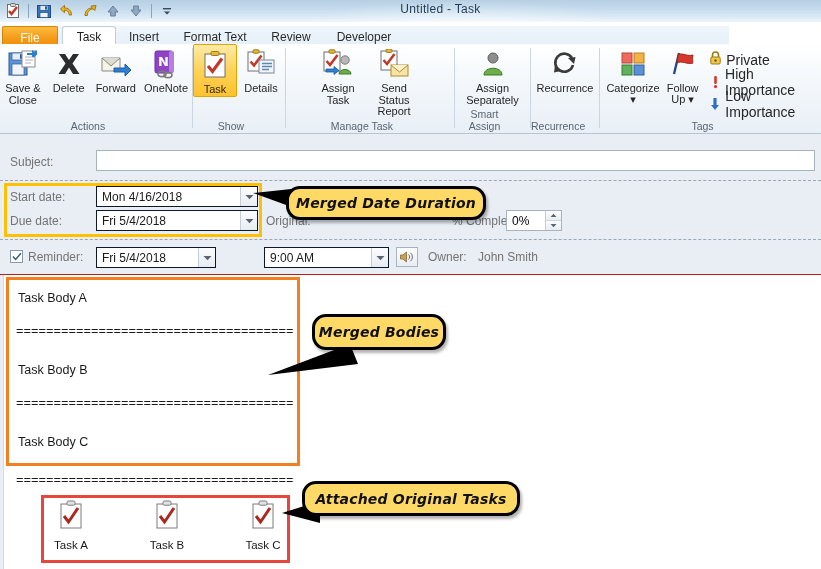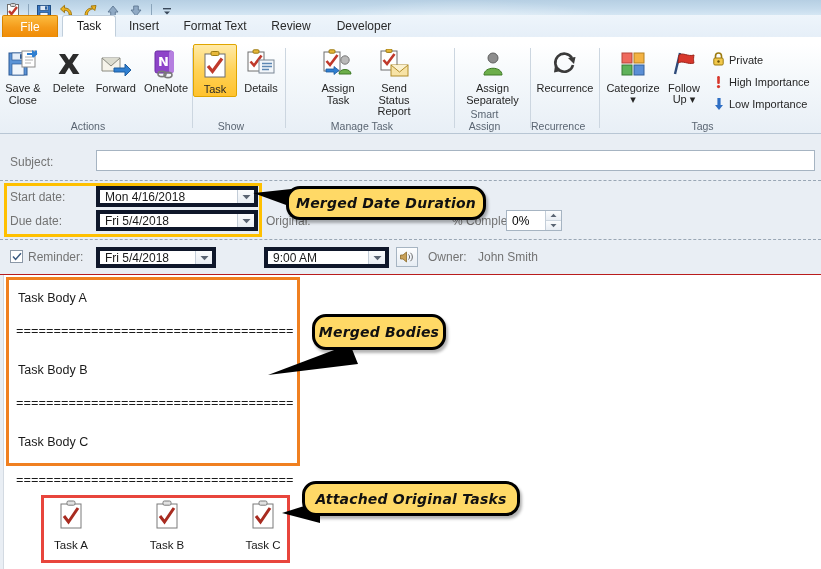--- a/index.html
+++ b/index.html
@@ -35,21 +35,21 @@
   .qat-sep { width: 1px; height: 14px; background: #8ba5bb; margin: 0 2px; }
   .win-title {
     position: absolute; left: 0; top: 2px; width: 821px;
     text-align: center; font-size: 12px; color: #1f3a52;
     letter-spacing: 0.3px;
     padding-left: 60px;
   }
 
   
   .tabstrip {
-    position: absolute; left: 0; top: 15px; width: 821px; height: 22px;
+    position: absolute; left: 0; top: 26px; width: 729px; height: 22px;
     background: linear-gradient(to bottom, #eef5fb 0%, #e6eff8 100%);
   }
   .tab {
     position: absolute; top: 0; height: 22px;
     font-size: 12px; color: #2a2a2a;
     display: flex; align-items: center; justify-content: center;
     padding: 0 10px;
   }
   .tab.file {
     background: linear-gradient(to bottom, #fcbc3f 0%, #f49a19 55%, #ef8c06 100%);
@@ -91,38 +91,38 @@
     font-size: 11px; color: #262626; line-height: 11.5px; text-align: center;
   }
   .rbtn .ico { height: 34px; display: flex; align-items: center; justify-content: center; }
   .rbtn .lbl { margin-top: 2px; }
   .rbtn.selected {
     background: linear-gradient(to bottom, #ffeaa8 0%, #ffd257 50%, #ffc22e 100%);
     border: 1px solid #e0a500; border-radius: 2px;
   }
   .rsmall {
     display: flex; align-items: center; gap: 4px;
-    font-size: 11px; color: #262626; height: 19px; padding: 0 2px;
+    font-size: 14px; color: #262626; height: 19px; padding: 0 2px;
   }
 
   
   .form {
     position: absolute; left: 0; top: 134px; width: 821px; height: 140px;
     background: #e9eef4;
   }
   .fld-label { position: absolute; font-size: 12px; color: #737373; }
   .textbox {
     position: absolute;
     background: #ffffff; border: 1px solid #a6b4c2;
     font-size: 12px; color: #1a1a1a;
     display: flex; align-items: center; padding-left: 4px;
   }
   .combo {
     position: absolute; background: #ffffff;
-    border: 4px solid #0f172a; display: flex; align-items: stretch;
+    border: 1px solid #0f172a; display: flex; align-items: stretch;
     font-size: 12px; color: #1a1a1a;
   }
   .combo .val { flex: 1; display: flex; align-items: center; padding-left: 5px; }
   .combo .drop {
     width: 17px; border-left: 1px solid #c3cdd8;
     background: linear-gradient(to bottom, #fbfcfd 0%, #e8edf3 100%);
     display: flex; align-items: center; justify-content: center;
   }
   .spin {
     position: absolute; background: #ffffff; border: 1px solid #a6b4c2;
@@ -245,20 +245,21 @@
       </div>
       <div class="qat-sep"></div>
       <div class="qat-btn">
         <svg width="14" height="14" viewBox="0 0 14 14">
           <rect x="3" y="4" width="8" height="1.4" fill="#39485a"></rect>
           <path d="M4 7.4 L10 7.4 L7 10.6 Z" fill="#39485a"></path>
         </svg>
       </div>
     </div>
 
+    <div class="win-title">Untitled  -  Task</div>
   </div>
 
   <div class="tabstrip">
     <div class="tab file" style="left:2px;width:56px;">File</div>
     <div class="tab active" style="left:62px;width:54px;">Task</div>
     <div class="tab" style="left:118px;width:52px;">Insert</div>
     <div class="tab" style="left:172px;width:86px;">Format Text</div>
     <div class="tab" style="left:260px;width:62px;">Review</div>
     <div class="tab" style="left:324px;width:80px;">Developer</div>
   </div>

